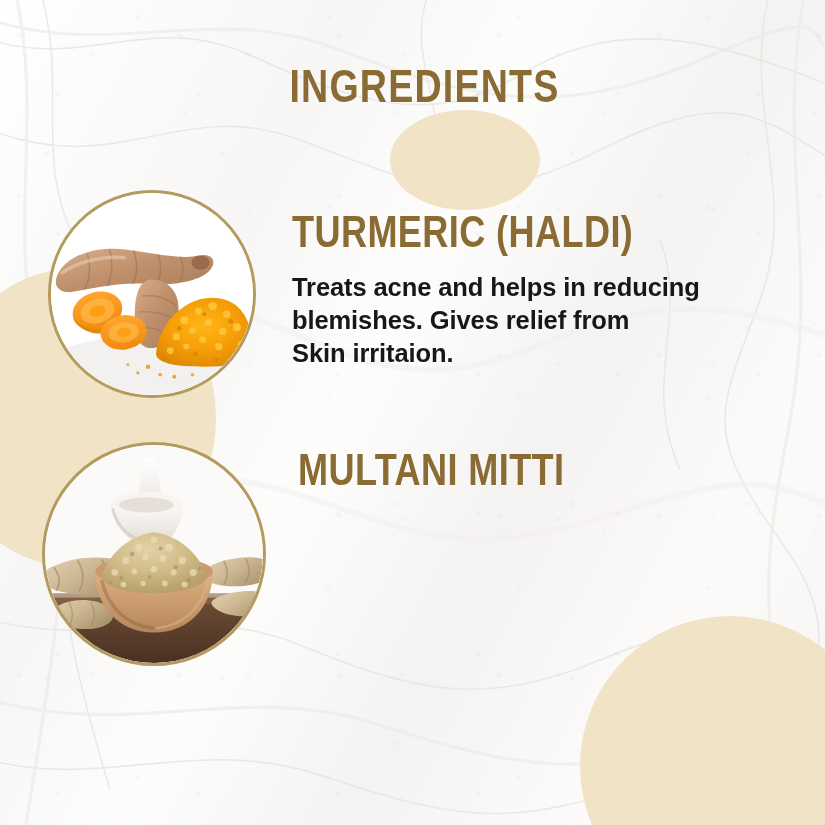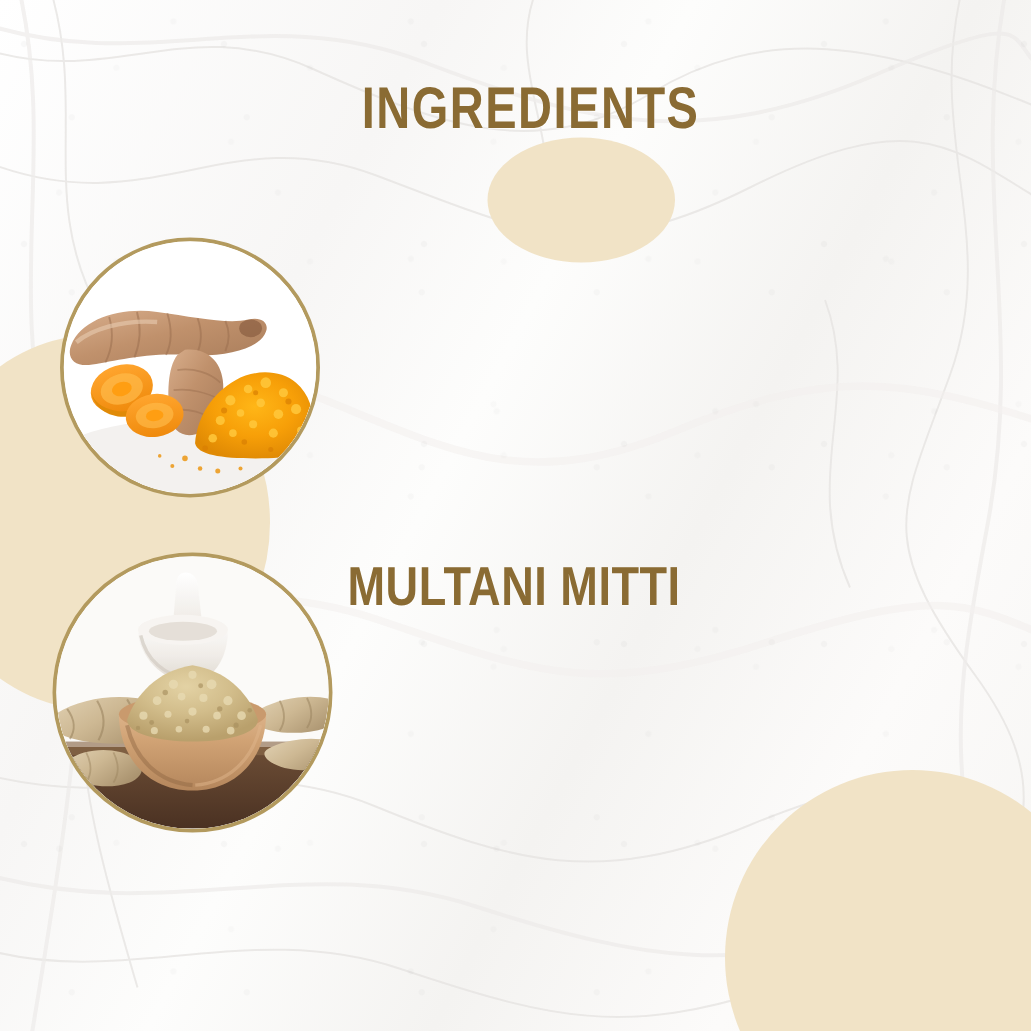--- a/index.html
+++ b/index.html
@@ -101,21 +101,21 @@
   }
   .row-1 .photo-ring { width: 208px; height: 208px; }
   .row-2 .photo-ring { width: 224px; height: 224px; }
 
   .photo-ring svg { display: block; width: 100%; height: 100%; }
 
   .text-col {
     position: relative;
   }
   .row-1 .text-col { margin-left: 36px; padding-top: 20px; }
-  .row-2 .text-col { margin-left: 12px; padding-top: 6px; }
+  .row-2 .text-col { margin-left: 32px; padding-top: 6px; }
 
   .ing-title {
     font-family: "Liberation Sans Narrow", "Liberation Sans", sans-serif;
     font-weight: bold;
     font-size: 44px;
     line-height: 1;
     color: #8a6b33;
     letter-spacing: .5px;
     white-space: nowrap;
     transform: scaleX(.82);
@@ -261,20 +261,26 @@
             <circle cx="96" cy="172" r="2.2"></circle>
               <circle cx="86" cy="178" r="1.6"></circle>
             <circle cx="108" cy="180" r="1.8"></circle>
               <circle cx="76" cy="170" r="1.4"></circle>
             <circle cx="122" cy="182" r="2"></circle>
               <circle cx="140" cy="180" r="1.6"></circle>
           </g>
         </g>
       </svg>
     </div>
+    <div class="text-col">
+      <div class="ing-title">TURMERIC (HALDI)</div>
+      <div class="ing-desc">Treats acne and helps in reducing
+blemishes. Gives relief from
+Skin irritaion.</div>
+    </div>
   </div>
 
   <div class="row row-2">
     <div class="photo-ring">
       <svg viewBox="0 0 200 200">
         <defs>
           <clipPath id="clipM">
               <circle cx="100" cy="100" r="100"></circle>
             </clipPath>
           <linearGradient id="bowlM" x1="0" y1="0" x2="0" y2="1">

